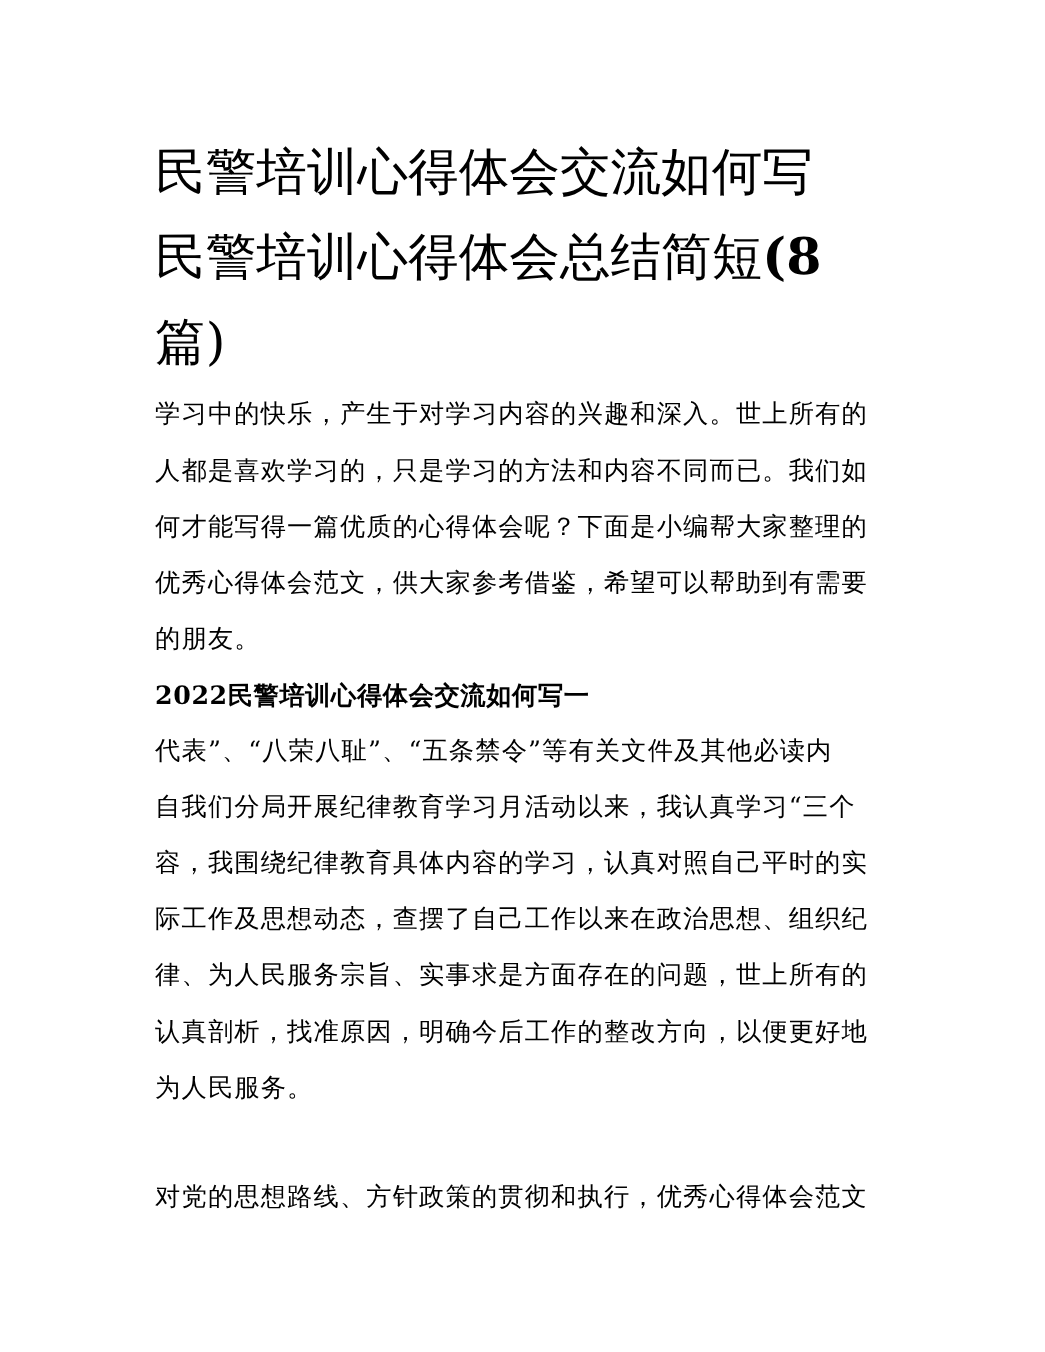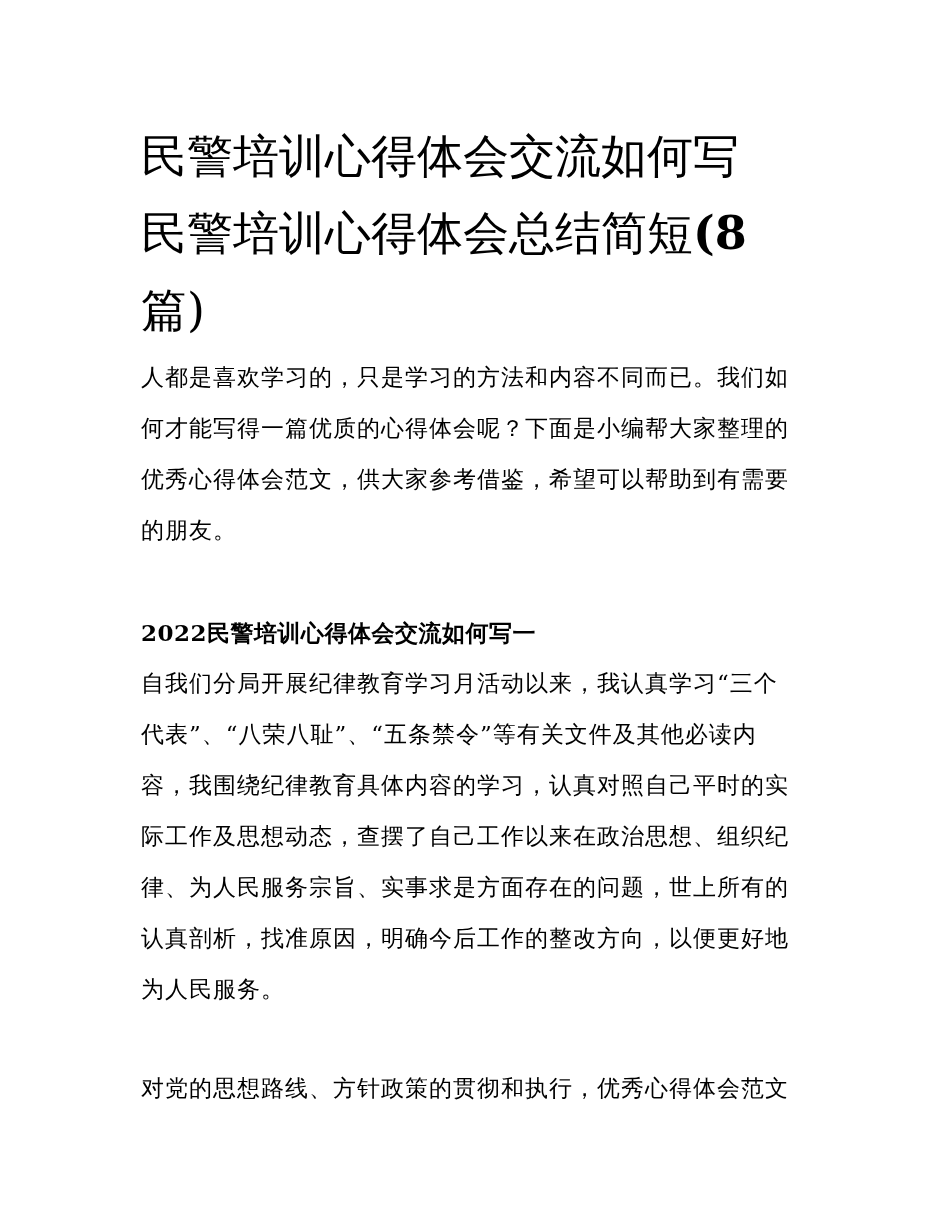--- a/index.html
+++ b/index.html
@@ -69,31 +69,32 @@
 
 <div class="page">
 
   <h1 class="title">
     <span class="line">民警培训心得体会交流如何写</span>
     <span class="line"><span>民警培训心得体会总结简短</span><span class="bold">(8</span></span>
     <span class="line">篇)</span>
   </h1>
 
   <div class="body-text" style="top: 352px;">
+    <span class="line">学习中的快乐，产生于对学习内容的兴趣和深入。世上所有的</span>
     <span class="line">人都是喜欢学习的，只是学习的方法和内容不同而已。我们如</span>
     <span class="line">何才能写得一篇优质的心得体会呢？下面是小编帮大家整理的</span>
     <span class="line">优秀心得体会范文，供大家参考借鉴，希望可以帮助到有需要</span>
     <span class="line">的朋友。</span>
   </div>
 
   <div class="heading-line" style="top: 607px; font-weight: bold;">2022民警培训心得体会交流如何写一</div>
 
   <div class="body-text" style="top: 658px;">
+    <span class="line">代表”、“八荣八耻”、“五条禁令”等有关文件及其他必读内</span>
     <span class="line">自我们分局开展纪律教育学习月活动以来，我认真学习“三个</span>
-    <span class="line">代表”、“八荣八耻”、“五条禁令”等有关文件及其他必读内</span>
     <span class="line">容，我围绕纪律教育具体内容的学习，认真对照自己平时的实</span>
     <span class="line">际工作及思想动态，查摆了自己工作以来在政治思想、组织纪</span>
     <span class="line">律、为人民服务宗旨、实事求是方面存在的问题，世上所有的</span>
     <span class="line">认真剖析，找准原因，明确今后工作的整改方向，以便更好地</span>
     <span class="line">为人民服务。</span>
   </div>
 
 
   <div class="body-text" style="top: 1063px;">
     <span class="line">对党的思想路线、方针政策的贯彻和执行，优秀心得体会范文</span>

